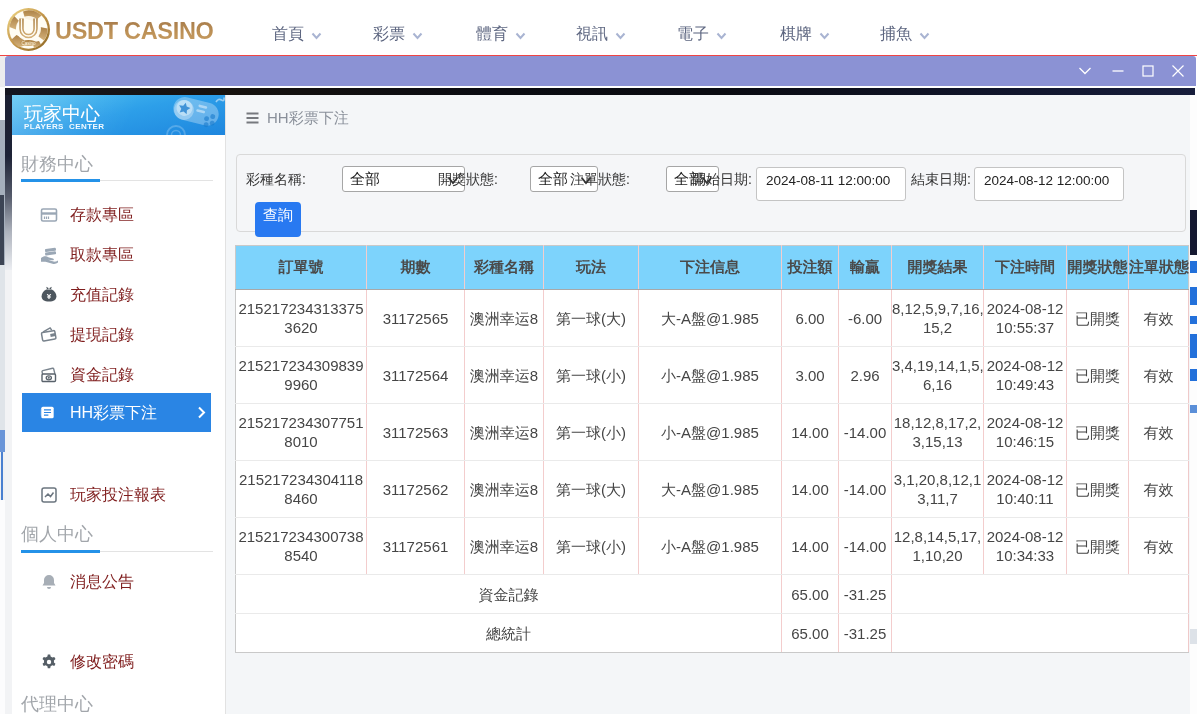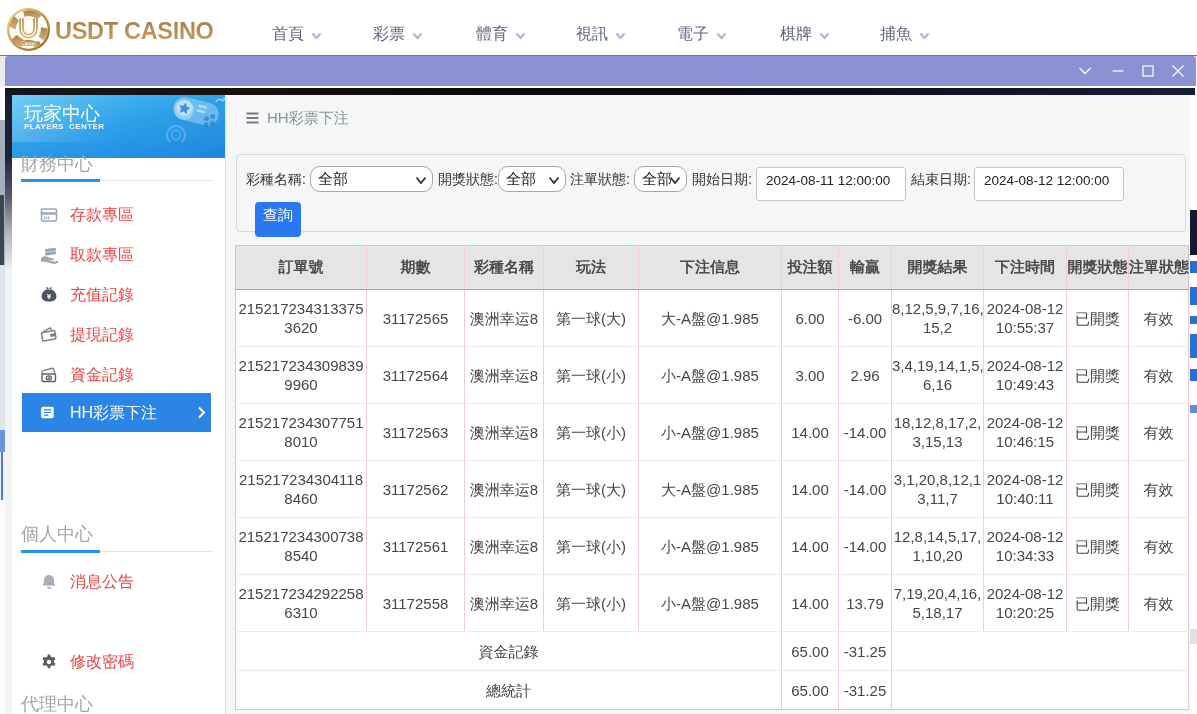--- a/index.html
+++ b/index.html
@@ -26,54 +26,54 @@
   #lcol  { left:0; top:56px; width:5px; height:658px; background:#f0f1f3; }
   #ldark { left:5px; top:95px; width:7px; height:175px;
     background:linear-gradient(180deg,#191d30 0%,#1e2336 35%,#555b6b 58%,#aeb3bd 78%,#eceef2 100%); }
   #lsub  { left:5px; top:270px; width:7px; height:444px; background:#f2f3f5; }
 
   
   #rcol { left:1190px; top:95px; width:7px; height:619px; background:#fdfdfd; }
 
   
   #side { left:12px; top:95px; width:213px; height:619px; background:#fff; }
-  #shead { left:0; top:0; width:213px; height:63px; overflow:hidden;
+  #shead { left:0; top:0; width:213px; height:40px; overflow:hidden;
     background:linear-gradient(168deg,#4cc0f2 0%,#2d9fe9 48%,#1e86de 100%); }
   #shead:before { content:""; position:absolute; left:0; top:0; width:213px; height:47px;
     background:linear-gradient(115deg,rgba(255,255,255,.22) 0%,rgba(255,255,255,.05) 38%,rgba(255,255,255,0) 55%); }
   #shead .t1 { position:absolute; left:12px; top:6px; color:#fff; font-size:19px; }
   #shead .t2 { position:absolute; left:12px; top:27px; color:#f2faff; font-size:8px; letter-spacing:0.4px; font-weight:bold; }
   .sect { position:absolute; left:9px; font-size:18px; color:#a2a6ab; }
   .uline { position:absolute; left:9px; width:192px; height:1px; background:#e3e3e3; }
   .uline:before { content:""; position:absolute; left:0; top:-1px; width:79px; height:3px; background:#2492e8; }
-  .mi { position:absolute; left:0; width:213px; height:40px; line-height:40px; font-size:16px; color:#ef4444; }
+  .mi { position:absolute; left:0; width:213px; height:40px; line-height:40px; font-size:16px; color:#7f1d1d; }
   .mi .ic { position:absolute; left:28px; top:11px; width:18px; height:18px; }
   .mi .tx { position:absolute; left:58px; top:0; }
   #active { position:absolute; left:10px; top:298px; width:189px; height:39px; background:#2a85e4; }
 
   
   #main { left:225px; top:95px; width:965px; height:619px; background:#f4f6f8; border-left:1px solid #e2e2e2; }
   #crumb { position:absolute; left:20px; top:14px; font-size:15px; color:#8a909a; }
   #fpanel { position:absolute; left:10px; top:59px; width:950px; height:78px;
     background:#f5f6f8; border:1px solid #d9d9d9; border-radius:4px; }
   .flabel { position:absolute; top:16px; font-size:14px; color:#333; white-space:nowrap;text-align:right; }
   .fsel { position:absolute; top:11px; height:26px; background:#fff; border:1px solid #a6a6a6;
-    border-radius:10px; font-size:15px; color:#222; padding-left:7px; line-height:24px; }
+    border-radius:3px; font-size:15px; color:#222; padding-left:7px; line-height:24px;margin-left:32px; }
   .fsel svg { position:absolute; right:5px; top:9px; }
   .finp { position:absolute; top:12px; height:34px; background:#fff; border:1px solid #c4c4c4;
     border-radius:3px; font-size:13.5px; color:#222; padding-left:9px; line-height:26px; white-space:nowrap; }
   #qbtn { position:absolute; left:18px; top:47px; width:46px; height:35px; background:#2879f1;
     border-radius:4px; color:#fff; font-size:15px; text-align:center; line-height:26px; }
 
   
   #tbl { position:absolute; left:9px; top:150px; border-collapse:collapse; table-layout:fixed;
     background:#fff; font-size:15px; color:#454545; }
   #tbl th, #tbl td { border-left:1px solid #f3cdcd; border-right:1px solid #f3cdcd;
     text-align:center; vertical-align:middle; padding:0; white-space:nowrap; }
-  #tbl thead th { background:#e5e5e5; font-weight:bold; color:#4a4a4a;
+  #tbl thead th { background:#7dd3fc; font-weight:bold; color:#4a4a4a;
     border-top:1px solid #c9c9c9; border-bottom:1px solid #a8a8a8; height:44px; }
   #tbl tbody td { height:57px; border-bottom:1px solid #eaeaea; line-height:19px; }
   #tbl .srow td { height:39px; }
   #tbl th:first-child, #tbl td:first-child { border-left:1px solid #c9c9c9; }
   #tbl th:last-child { border-right:1px solid #c9c9c9; }
   #tbl td:last-child { border-right:1px solid #efc9c9; }
   #tbl tr.last td { border-bottom:1px solid #c9c9c9; }
 </style>
 </head>
 <body>
@@ -263,20 +263,29 @@
             <path d="M4.5 5.5 h8 M4.5 8.5 h8 M4.5 11.5 h5"></path>
           </g>
           <path d="M1.5 5 v7" stroke="#cfe3f8" stroke-width="1"></path>
         </svg>
       <span style="position:absolute;left:48px;top:0;line-height:39px;font-size:16px;color:#fff">HH彩票下注</span>
       <svg style="position:absolute;right:5px;top:13px" width="9" height="13" viewBox="0 0 9 13">
           <path d="M2 1.5 L7 6.5 L2 11.5" fill="none" stroke="#fff" stroke-width="2"></path>
         </svg>
     </div>
 
+    <div class="mi" style="top:380px">
+      <svg class="ic" viewBox="0 0 18 18">
+          <g fill="none" stroke="#6b757f" stroke-width="1.5">
+            <rect x="2" y="2" width="14" height="14" rx="2"></rect>
+            <path d="M5 11 l3 -3 2.5 2.5 3 -4"></path>
+          </g>
+        </svg>
+      <span class="tx">玩家投注報表</span>
+    </div>
 
     <div class="sect" style="top:427px">個人中心</div>
     <div class="uline" style="top:456px"></div>
 
     <div class="mi" style="top:467px">
       <svg class="ic" viewBox="0 0 18 18">
           <g fill="#a7aeb6">
             <path d="M9 2 a5 5 0 0 1 5 5 v3 l1.5 2.5 h-13 L4 10 v-3 a5 5 0 0 1 5 -5 z"></path>
             <path d="M7 14 a2 2 0 0 0 4 0 z"></path>
           </g>
@@ -411,33 +420,20 @@
             <td>澳洲幸运8</td>
             <td>第一球(小)</td>
             <td>小-A盤@1.985</td>
             <td>14.00</td>
             <td>-14.00</td>
             <td>12,8,14,5,17,<br>1,10,20</td>
             <td>2024-08-12<br>10:34:33</td>
             <td>已開獎</td>
             <td>有效</td>
           </tr>
-        <tr>
-            <td>215217234292258<br>6310</td>
-            <td>31172558</td>
-            <td>澳洲幸运8</td>
-            <td>第一球(小)</td>
-            <td>小-A盤@1.985</td>
-            <td>14.00</td>
-            <td>13.79</td>
-            <td>7,19,20,4,16,<br>5,18,17</td>
-            <td>2024-08-12<br>10:20:25</td>
-            <td>已開獎</td>
-            <td>有效</td>
-          </tr>
         <tr class="srow">
             <td colspan="5">資金記錄</td>
             <td>65.00</td>
             <td>-31.25</td>
             <td colspan="4">&nbsp;</td>
           </tr>
         <tr class="srow last">
             <td colspan="5">總統計</td>
             <td>65.00</td>
             <td>-31.25</td>

